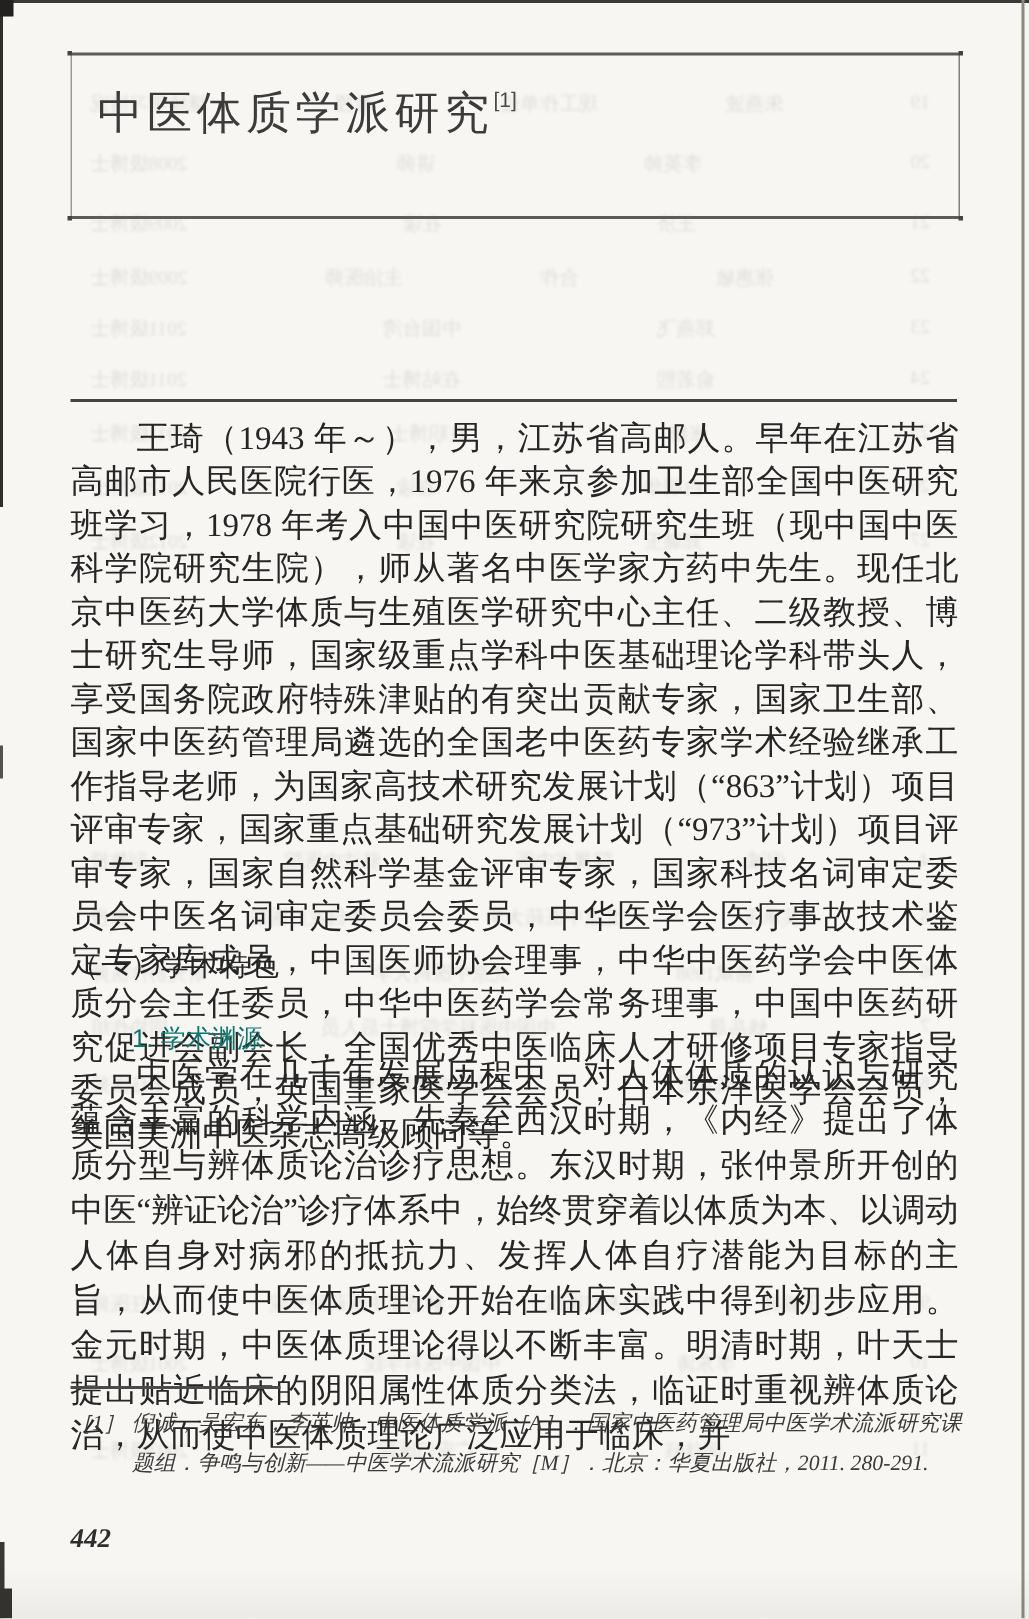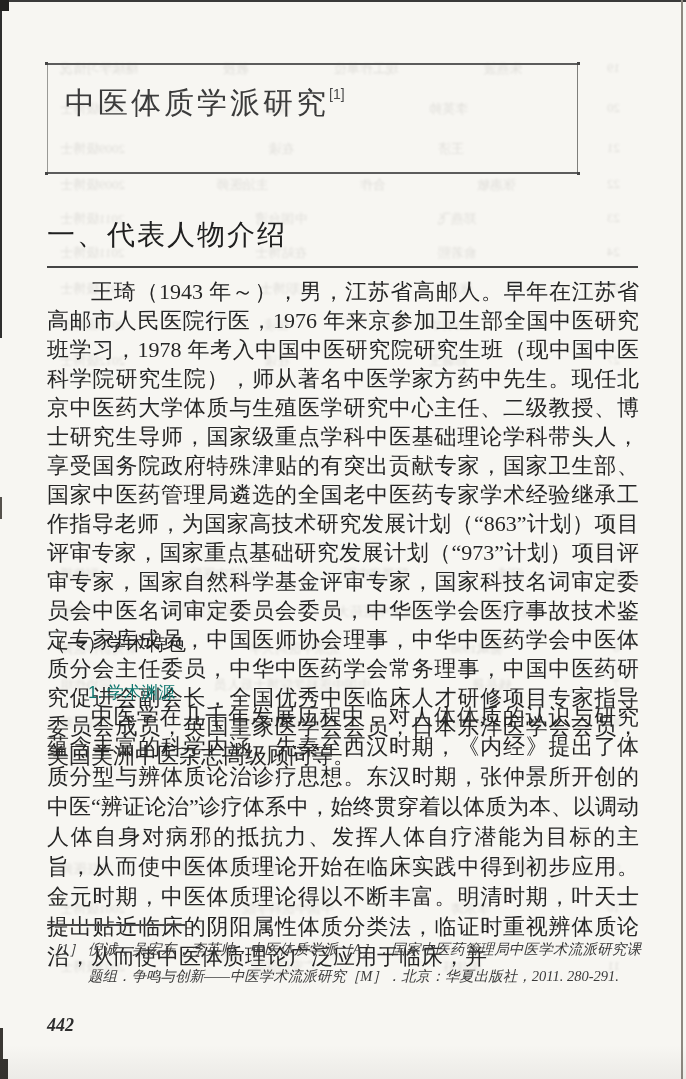--- a/index.html
+++ b/index.html
@@ -18,21 +18,21 @@
   .edge-right{position:absolute;top:0;left:681px;width:2px;height:1079px;background:#8d8880;}
 
   
   .ghost{position:absolute;top:0;left:0;right:6px;bottom:0;transform:scaleX(-1);
     opacity:0.17;filter:blur(1.2px);pointer-events:none;color:#6e6a63;
     font-family:"Liberation Serif","DejaVu Serif",serif;}
   .ghost-row{position:absolute;left:60px;right:60px;display:flex;justify-content:space-between;
     font-size:13px;white-space:nowrap;}
 
   
-  .title-box{position:absolute;top:63px;left:47px;width:531px;height:111px;box-sizing:border-box;
+  .title-box{position:absolute;top:35px;left:47px;width:593px;height:111px;box-sizing:border-box;
     border-top:2px solid #5c5c5c;border-bottom:2px solid #5c5c5c;
     border-left:1px solid #9a9a96;border-right:1px solid #7f7f7b;}
   .title-box .dot{position:absolute;width:3px;height:3px;background:#444;}
   .dot.tl{top:-3px;left:-3px}.dot.tr{top:-3px;right:-3px}.dot.bl{bottom:-3px;left:-3px}.dot.br{bottom:-3px;right:-3px}
   .doc-title{position:absolute;top:18px;left:17px;font-family:"Liberation Sans","DejaVu Sans",sans-serif;
     font-size:30px;letter-spacing:3px;color:#3b3b3b;font-weight:400;}
   .doc-title sup{font-size:14px;letter-spacing:0;vertical-align:14px;color:#4a4a4a;}
 
   
   .sec-heading{position:absolute;top:216px;left:47px;font-size:28px;color:#202020;
@@ -187,21 +187,20 @@
   <div class="edge-right"></div>
 
   <div class="title-box">
     <span class="dot tl"></span>
     <span class="dot tr"></span>
     <span class="dot bl"></span>
     <span class="dot br"></span>
     <div class="doc-title"><span>中医体质学派研究</span><sup>[1]</sup></div>
   </div>
 
-  <div class="sec-heading">一、代表人物介绍</div>
   <div class="sec-rule"></div>
 
   <div class="para para-1">王琦（1943 年～），男，江苏省高邮人。早年在江苏省高邮市人民医院行医，1976 年来京参加卫生部全国中医研究班学习，1978 年考入中国中医研究院研究生班（现中国中医科学院研究生院），师从著名中医学家方药中先生。现任北京中医药大学体质与生殖医学研究中心主任、二级教授、博士研究生导师，国家级重点学科中医基础理论学科带头人，享受国务院政府特殊津贴的有突出贡献专家，国家卫生部、国家中医药管理局遴选的全国老中医药专家学术经验继承工作指导老师，为国家高技术研究发展计划（“863”计划）项目评审专家，国家重点基础研究发展计划（“973”计划）项目评审专家，国家自然科学基金评审专家，国家科技名词审定委员会中医名词审定委员会委员，中华医学会医疗事故技术鉴定专家库成员，中国医师协会理事，中华中医药学会中医体质分会主任委员，中华中医药学会常务理事，中国中医药研究促进会副会长，全国优秀中医临床人才研修项目专家指导委员会成员，英国皇家医学会会员，日本东洋医学会会员，美国美洲中医杂志高级顾问等。</div>
 
   <div class="sub-heading">（一）学术特色</div>
   <div class="subsub-heading">1. 学术渊源</div>
 
   <div class="para para-2">中医学在几千年发展历程中，对人体体质的认识与研究蕴含丰富的科学内涵。先秦至西汉时期，《内经》提出了体质分型与辨体质论治诊疗思想。东汉时期，张仲景所开创的中医“辨证论治”诊疗体系中，始终贯穿着以体质为本、以调动人体自身对病邪的抵抗力、发挥人体自疗潜能为目标的主旨，从而使中医体质理论开始在临床实践中得到初步应用。金元时期，中医体质理论得以不断丰富。明清时期，叶天士提出贴近临床的阴阳属性体质分类法，临证时重视辨体质论治，从而使中医体质理论广泛应用于临床，并</div>
 
   <div class="fn-rule"></div>

